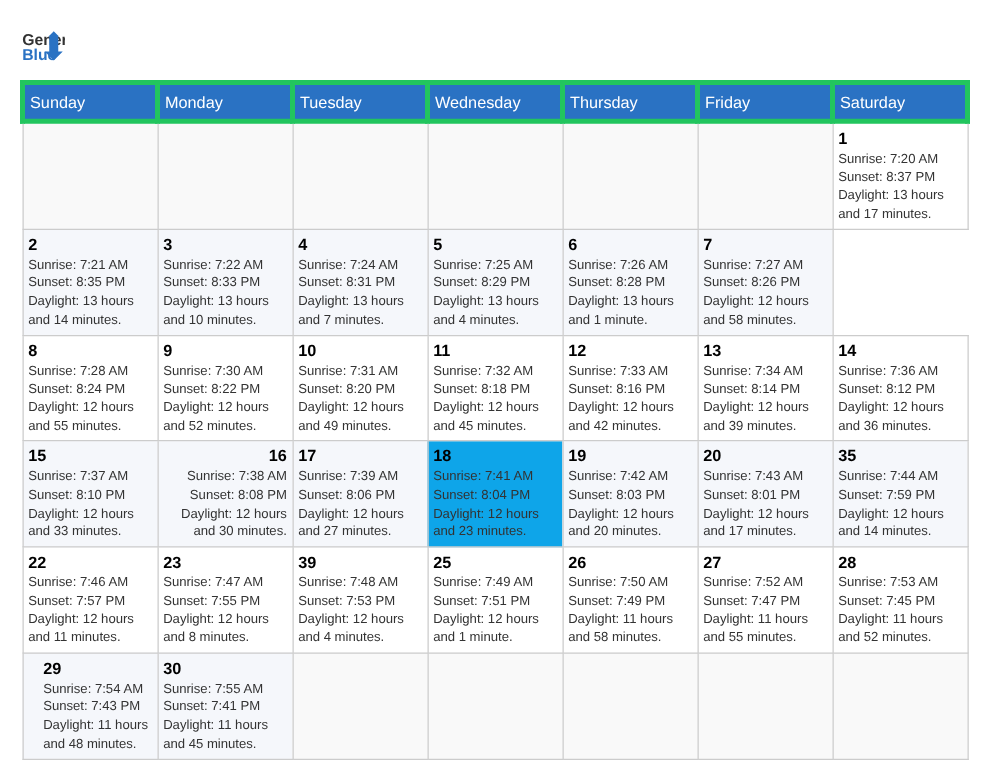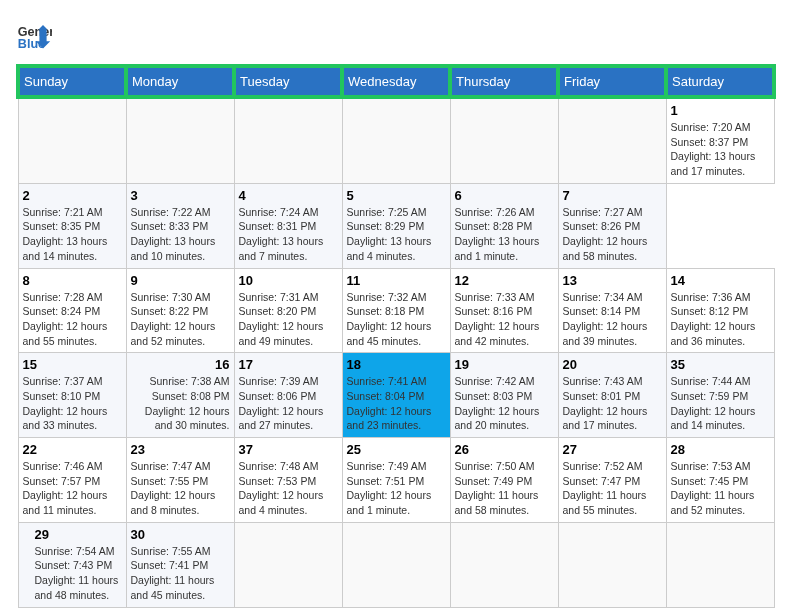--- a/index.html
+++ b/index.html
@@ -203,21 +203,21 @@
       <tr>
         <td>
           <span class="day-num">22</span>
           <div class="day-info">Sunrise: 7:46 AM<br>Sunset: 7:57 PM<br>Daylight: 12 hours and 11 minutes.</div>
         </td>
         <td>
           <span class="day-num">23</span>
           <div class="day-info">Sunrise: 7:47 AM<br>Sunset: 7:55 PM<br>Daylight: 12 hours and 8 minutes.</div>
         </td>
         <td>
-          <span class="day-num">37</span>
+          <span class="day-num">39</span>
           <div class="day-info">Sunrise: 7:48 AM<br>Sunset: 7:53 PM<br>Daylight: 12 hours and 4 minutes.</div>
         </td>
         <td>
           <span class="day-num">25</span>
           <div class="day-info">Sunrise: 7:49 AM<br>Sunset: 7:51 PM<br>Daylight: 12 hours and 1 minute.</div>
         </td>
         <td>
           <span class="day-num">26</span>
           <div class="day-info">Sunrise: 7:50 AM<br>Sunset: 7:49 PM<br>Daylight: 11 hours and 58 minutes.</div>
         </td>

